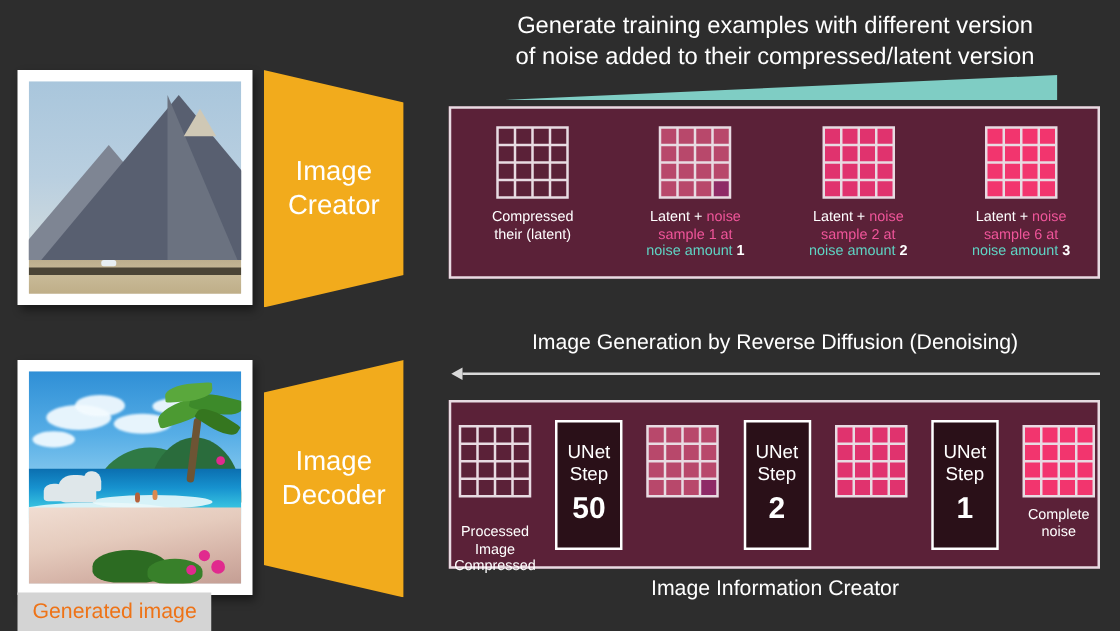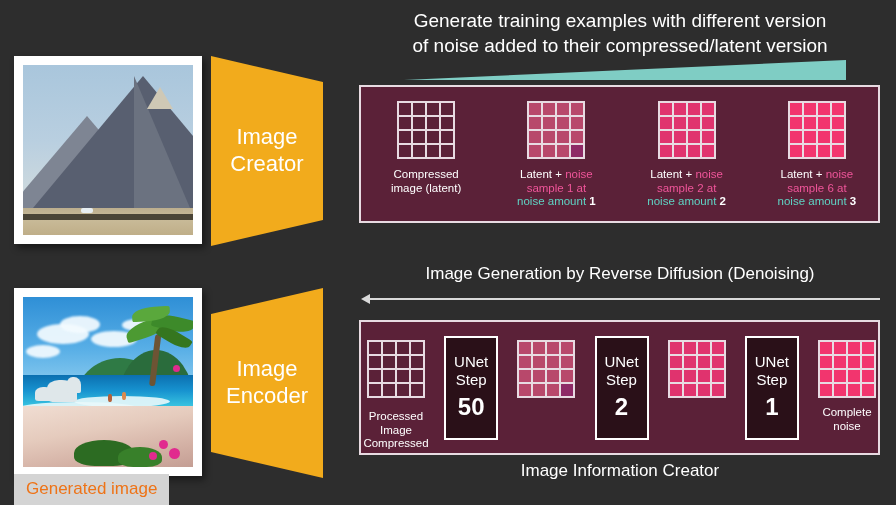--- a/index.html
+++ b/index.html
@@ -282,21 +282,21 @@
             <div class="cell" style="background: rgb(91, 33, 56);"></div>
             <div class="cell" style="background: rgb(91, 33, 56);"></div>
             <div class="cell" style="background: rgb(91, 33, 56);"></div>
             <div class="cell" style="background: rgb(91, 33, 56);"></div>
             <div class="cell" style="background: rgb(91, 33, 56);"></div>
             <div class="cell" style="background: rgb(91, 33, 56);"></div>
             <div class="cell" style="background: rgb(91, 33, 56);"></div>
           </div>
           <div class="cap" style="margin-top: 9px;">
             <div><span>Compressed</span></div>
-            <div><span>image (latent)</span></div>
+            <div><span>their (latent)</span></div>
           </div>
         </div>
         <div style="position: absolute; top: 14px; width: 130.25px; left: 130.25px; display: flex; flex-direction: column; align-items: center;">
           <div class="grid" style="width: 58px; height: 58px;">
             <div class="cell" style="background: rgb(184, 72, 107);"></div>
             <div class="cell" style="background: rgb(184, 72, 107);"></div>
             <div class="cell" style="background: rgb(184, 72, 107);"></div>
             <div class="cell" style="background: rgb(184, 72, 107);"></div>
             <div class="cell" style="background: rgb(184, 72, 107);"></div>
             <div class="cell" style="background: rgb(184, 72, 107);"></div>
@@ -401,21 +401,21 @@
       <div class="person" style="left:50%; top:57%; width:4px; height:8px;"></div>
       <div class="person" style="left:58%; top:56%; width:4px; height:8px; background:#d98a4f;"></div>
     </div>
   </div>
 
   <div class="abs tag" style="left:14px; top:474px;">Generated image</div>
 
   <div class="abs trap trap-decoder" style="left:211px; top:288px; width:112px; height:190px;">
     <div>
       <div>Image</div>
-      <div>Encoder</div>
+      <div>Decoder</div>
     </div>
   </div>
 
   <div class="abs section-title" style="left:360px; top:264px; width:520px;">Image Generation by Reverse Diffusion (Denoising)</div>
 
   <div class="abs" style="left:361px; top:294px; width:519px; height:10px; display:flex; align-items:center;">
     <div class="arrow-head"></div>
     <div class="arrow-line" style="flex:1;"></div>
   </div>
 
@@ -433,21 +433,21 @@
             <div class="cell" style="background: rgb(91, 33, 56);"></div>
             <div class="cell" style="background: rgb(91, 33, 56);"></div>
             <div class="cell" style="background: rgb(91, 33, 56);"></div>
             <div class="cell" style="background: rgb(91, 33, 56);"></div>
             <div class="cell" style="background: rgb(91, 33, 56);"></div>
             <div class="cell" style="background: rgb(91, 33, 56);"></div>
             <div class="cell" style="background: rgb(91, 33, 56);"></div>
             <div class="cell" style="background: rgb(91, 33, 56);"></div>
             <div class="cell" style="background: rgb(91, 33, 56);"></div>
           </div>
-          <div class="cap" style="margin-top: 12px;">
+          <div class="cap" style="margin-top: 22px;">
             <div>Processed</div>
             <div>Image</div>
             <div>Compressed</div>
           </div>
         </div>
         <div class="unet abs" style="left: 83.1667px; top: 13.5px; width: 54px; height: 104px;">
           <div>UNet</div>
           <div>Step</div>
           <div class="unet-step-num">50</div>
         </div>

